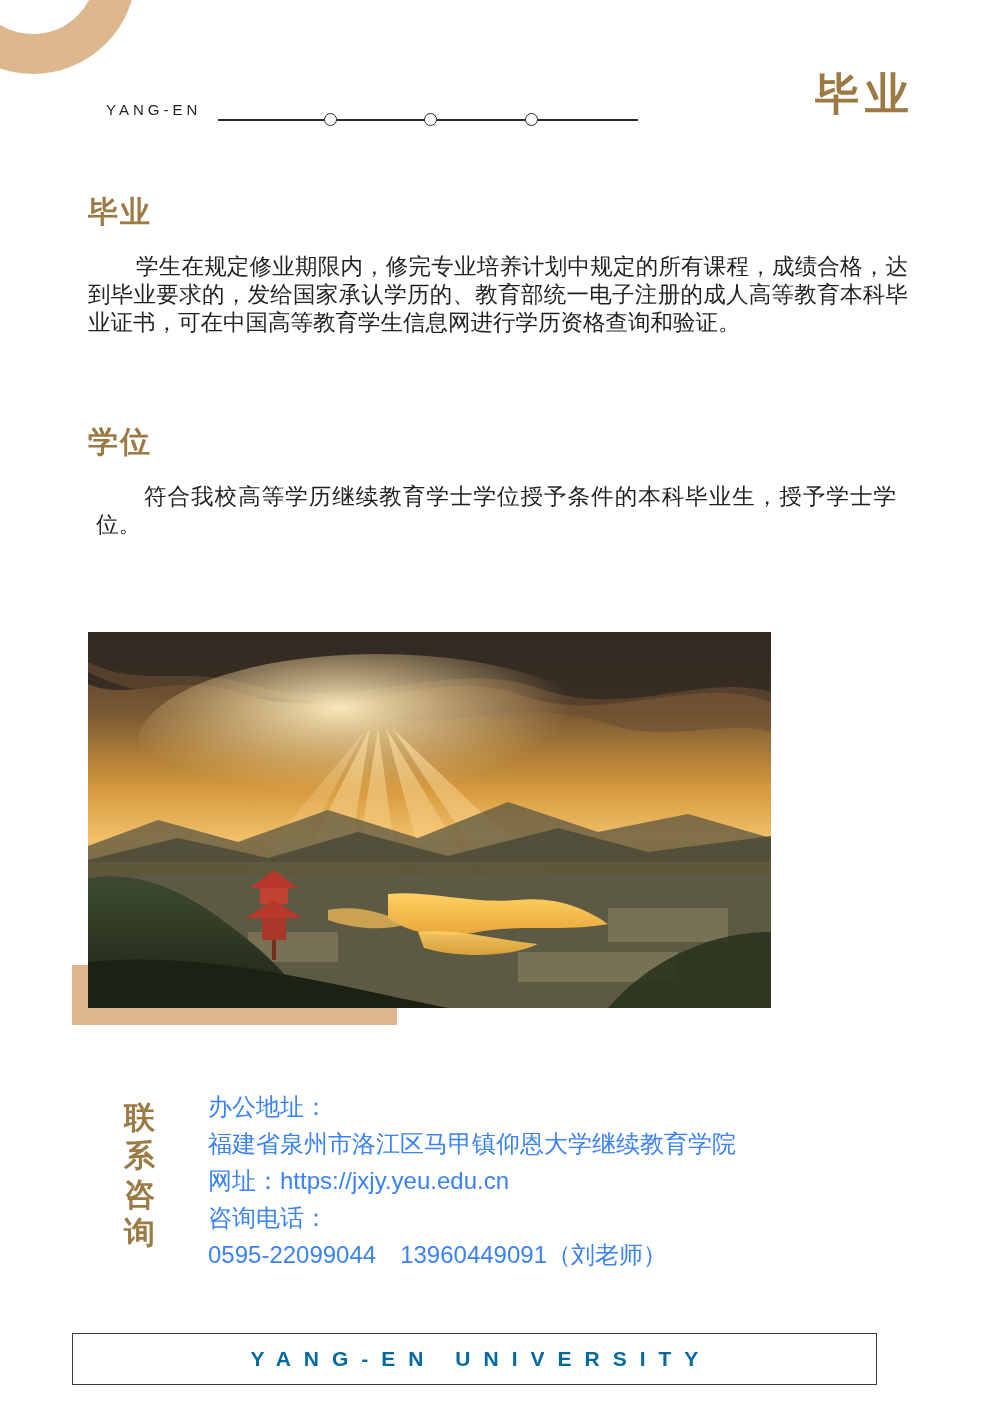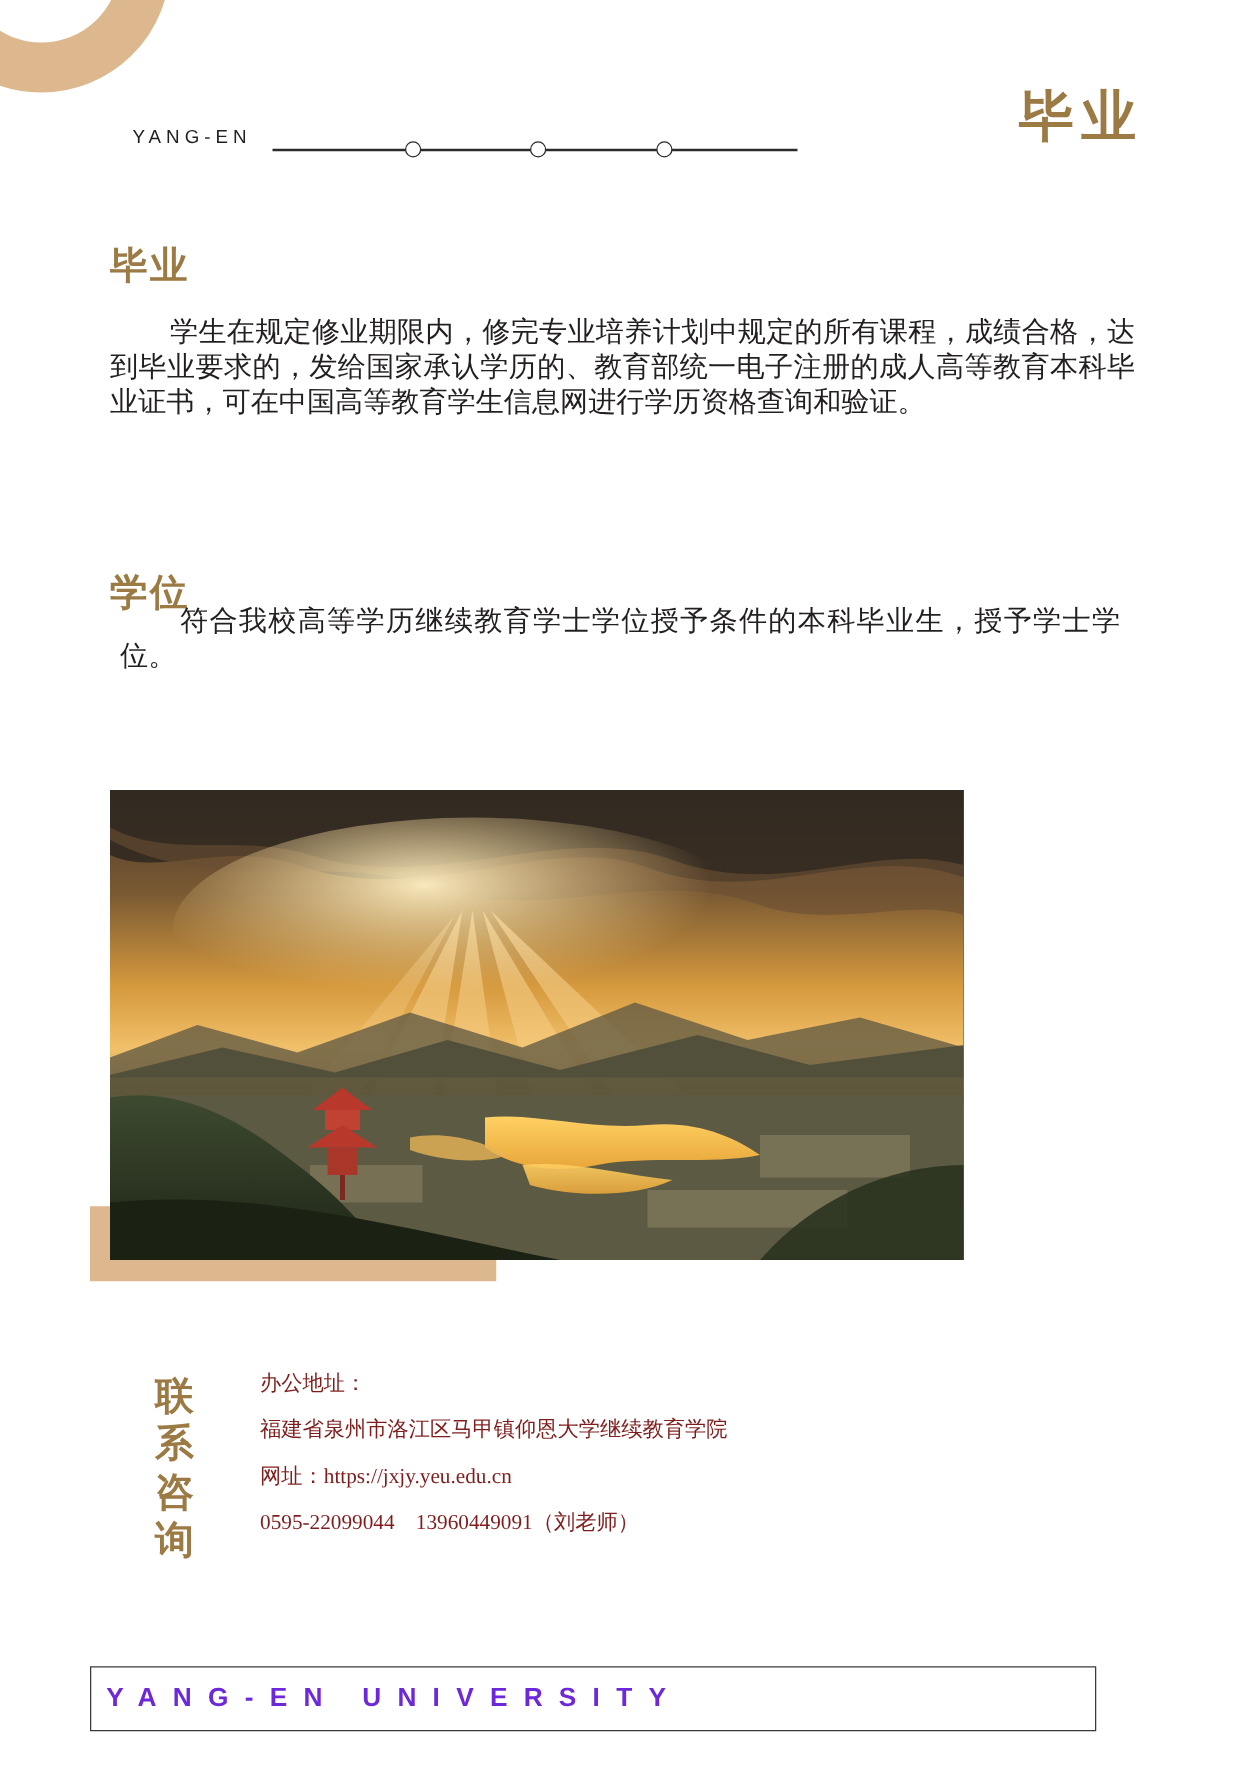--- a/index.html
+++ b/index.html
@@ -92,21 +92,21 @@
   .section-heading {
     position: absolute;
     left: 88px;
     font-size: 30px;
     font-weight: bold;
     color: #9c7a44;
     letter-spacing: 2px;
     font-family: "DejaVu Sans", "Liberation Sans", sans-serif;
   }
   #heading-graduation { top: 192px; }
-  #heading-degree { top: 422px; margin-top: 32px; }
+  #heading-degree { top: 422px; }
 
   .body-text {
     position: absolute;
     left: 88px;
     width: 820px;
     font-size: 22.5px;
     line-height: 28px;
     color: #231f20;
     text-align: justify;
     font-family: "DejaVu Sans", "Liberation Sans", sans-serif;
@@ -147,48 +147,48 @@
     letter-spacing: 1px;
     font-family: "DejaVu Sans", "Liberation Sans", sans-serif;
   }
   .contact-vertical span { display: block; }
 
   .contact-lines {
     position: absolute;
     left: 208px;
     top: 1088px;
     width: 700px;
-    font-size: 17px;
+    font-size: 24px;
     line-height: 37px;
-    color: #7f1d1d;
-    font-family: Liberation Serif, serif;
+    color: #3b82f6;
+    font-family: Liberation Sans, sans-serif;
   }
   .contact-lines div { white-space: nowrap; }
 
   
   .footer-bar {
     position: absolute;
     left: 72px;
     top: 1333px;
     width: 805px;
     height: 52px;
     border: 1.5px solid #3a3a3a;
     box-sizing: border-box;
   }
   .footer-text {
     position: absolute;
     left: 72px;
     top: 1333px;
     width: 805px;
     height: 52px;
     line-height: 52px;
-    text-align: left;
+    text-align: center;
     font-size: 21px;
     letter-spacing: 13px;
-    color: #6d28d9;
+    color: #0369a1;
     font-weight: bold;
     text-indent: 13px;
     border-radius: 13px;
   }
 </style>
 </head>
 <body>
 
 <div class="arc-deco"></div>
 
@@ -290,17 +290,18 @@
   <span>联</span>
   <span>系</span>
   <span>咨</span>
   <span>询</span>
 </div>
 
 <div class="contact-lines">
   <div>办公地址：</div>
   <div>福建省泉州市洛江区马甲镇仰恩大学继续教育学院</div>
   <div>网址：https://jxjy.yeu.edu.cn</div>
+  <div>咨询电话：</div>
   <div>0595-22099044　13960449091（刘老师）</div>
 </div>
 
 <div class="footer-bar"></div>
 <div class="footer-text">YANG-EN UNIVERSITY</div>
 
 </body></html>

